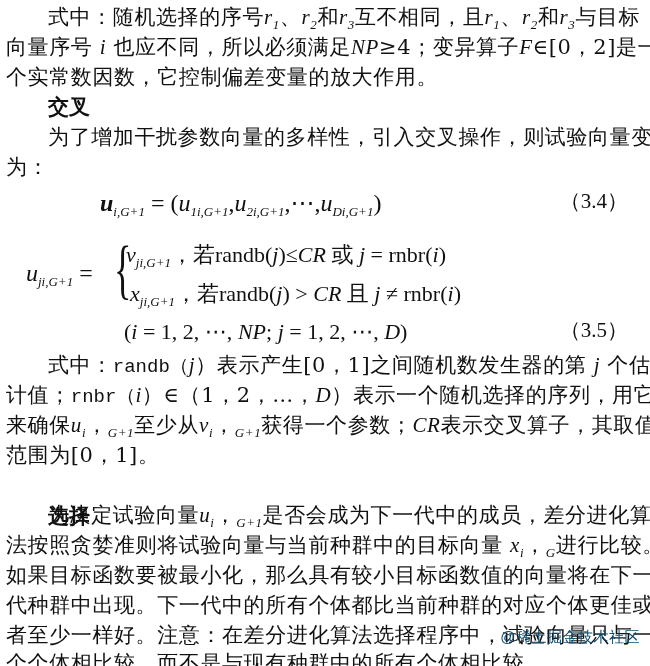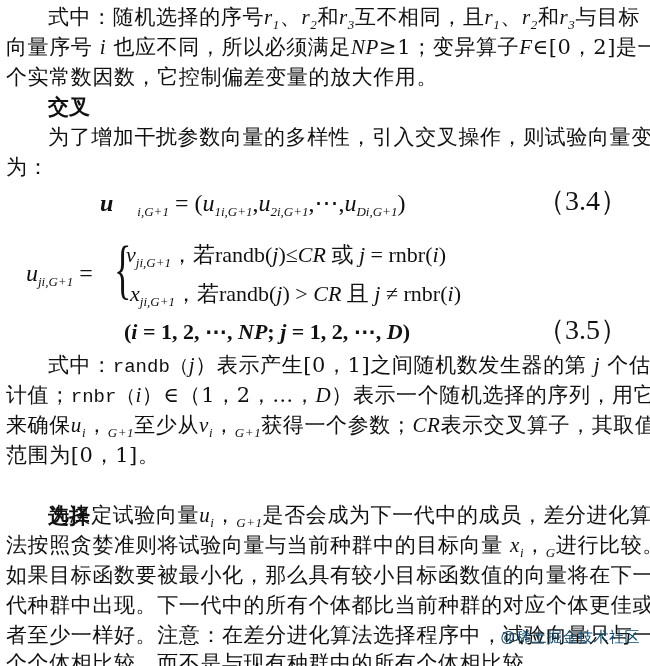--- a/index.html
+++ b/index.html
@@ -5,57 +5,57 @@
   html, body { margin:0; padding:0; background:#ffffff; }
   body { width:650px; height:666px; overflow:hidden; position:relative;
          font-family:"DejaVu Serif","Liberation Serif",serif; color:#111; }
   .line { position:absolute; left:6px; font-size:21px; line-height:30px; white-space:nowrap; letter-spacing:0.6px; }
   .indent { left:48px; }
   .heading { position:absolute; left:48px; font-size:21px; line-height:30px; font-weight:bold; font-family:Liberation Serif, serif; }
   .m { font-family:"Liberation Serif","DejaVu Serif",serif; font-style:italic; }
   .mono { font-family:"Liberation Mono","DejaVu Sans Mono",monospace; font-size:19px; letter-spacing:0; }
   sub, .sub { font-size:13px; vertical-align:-5px; line-height:0; font-style:italic; font-family:"Liberation Serif",serif; }
   .eq { position:absolute; font-family:"Liberation Serif","DejaVu Serif",serif; font-size:24px; line-height:30px; white-space:nowrap; }
-  .eqnum { position:absolute; right:22px; font-family:"Liberation Serif","DejaVu Serif",serif; font-size:28px; line-height:30px;text-align:center; }
+  .eqnum { position:absolute; right:22px; font-family:"Liberation Serif","DejaVu Serif",serif; font-size:21px; line-height:30px;text-align:center; }
   .brace { position:absolute; font-family:"Liberation Serif",serif; font-size:66px; line-height:66px; transform:scaleX(0.55); transform-origin:left; }
   .bold-u { font-weight:bold; font-style:italic; }
   .wm { position:absolute; right:10px; top:628px; font-family:Liberation Sans, sans-serif; font-size:15px; color:#0c4a6e; letter-spacing:0.5px; }
 </style>
 </head>
 <body>
 
 <div class="line indent" style="top:2px;">
   <span>式中：随机选择的序号</span><span class="m">r</span><span class="sub">1</span><span>、</span><span class="m">r</span><span class="sub">2</span><span>和</span><span class="m">r</span><span class="sub">3</span><span>互不相同，且</span><span class="m">r</span><span class="sub">1</span><span>、</span><span class="m">r</span><span class="sub">2</span><span>和</span><span class="m">r</span><span class="sub">3</span><span>与目标</span>
 </div>
 <div class="line" style="top:32px;">
-  <span>向量序号 </span><span class="m">i</span><span> 也应不同，所以必须满足</span><span class="m">NP</span><span>≥1；变异算子</span><span class="m">F</span><span>∈[0，2]是一</span>
+  <span>向量序号 </span><span class="m">i</span><span> 也应不同，所以必须满足</span><span class="m">NP</span><span>≥4；变异算子</span><span class="m">F</span><span>∈[0，2]是一</span>
 </div>
 <div class="line" style="top:62px;">个实常数因数，它控制偏差变量的放大作用。</div>
 
 <div class="heading" style="top:92px;">交叉</div>
 
 <div class="line indent" style="top:122px;">为了增加干扰参数向量的多样性，引入交叉操作，则试验向量变</div>
 <div class="line" style="top:152px;">为：</div>
 
 <div class="eq" style="left:100px; top:188px;">
-  <span class="bold-u">u</span><span class="sub" style="font-style:italic;margin-left:24px;">i,G+1</span><span> = (</span><span class="m">u</span><span class="sub">1i,G+1</span><span>,</span><span class="m">u</span><span class="sub">2i,G+1</span><span>,⋯,</span><span class="m">u</span><span class="sub">Di,G+1</span><span>)</span>
+  <span class="bold-u">u</span><span class="sub" style="font-style:italic;">i,G+1</span><span> = (</span><span class="m">u</span><span class="sub">1i,G+1</span><span>,</span><span class="m">u</span><span class="sub">2i,G+1</span><span>,⋯,</span><span class="m">u</span><span class="sub">Di,G+1</span><span>)</span>
 </div>
 <div class="eqnum" style="top:186px;">（3.4）</div>
 
 <div class="eq" style="left:26px; top:258px;">
   <span class="m">u</span><span class="sub">ji,G+1</span> <span>=</span>
 </div>
 <div class="brace" style="left:114px; top:236px;">{</div>
 <div class="eq" style="left:126px; top:240px; font-size:22px;">
   <span class="m">v</span><span class="sub">ji,G+1</span><span>，</span><span>若</span><span>randb(</span><span class="m">j</span><span>)</span><span>≤</span><span class="m">CR</span><span> 或 </span><span class="m">j</span><span> = rnbr(</span><span class="m">i</span><span>)</span>
 </div>
 <div class="eq" style="left:130px; top:279px; font-size:22px;text-align:right;">
   <span class="m">x</span><span class="sub">ji,G+1</span><span>，</span><span>若</span><span>randb(</span><span class="m">j</span><span>)</span><span> &gt; </span><span class="m">CR</span><span> 且 </span><span class="m">j</span><span> ≠ rnbr(</span><span class="m">i</span><span>)</span>
 </div>
-<div class="eq" style="left:124px; top:317px; font-size:22px;font-weight:bold;">
+<div class="eq" style="left:124px; top:317px; font-size:22px;">
   <span>(</span><span class="m">i</span><span> = 1, 2, ⋯, </span><span class="m">NP</span><span>; </span><span class="m">j</span><span> = 1, 2, ⋯, </span><span class="m">D</span><span>)</span>
 </div>
 <div class="eqnum" style="top:315px;">（3.5）</div>
 
 <div class="line indent" style="top:350px;">
   <span>式中：</span><span class="mono">randb（</span><span class="m">j</span><span>）表示产生[0，1]之间随机数发生器的第 </span><span class="m">j</span><span> 个估</span>
 </div>
 <div class="line" style="top:380px;">
   <span>计值；</span><span class="mono">rnbr（</span><span class="m">i</span><span>）∈（1，2，…，</span><span class="m">D</span><span>）表示一个随机选择的序列，用它</span>
 </div>

